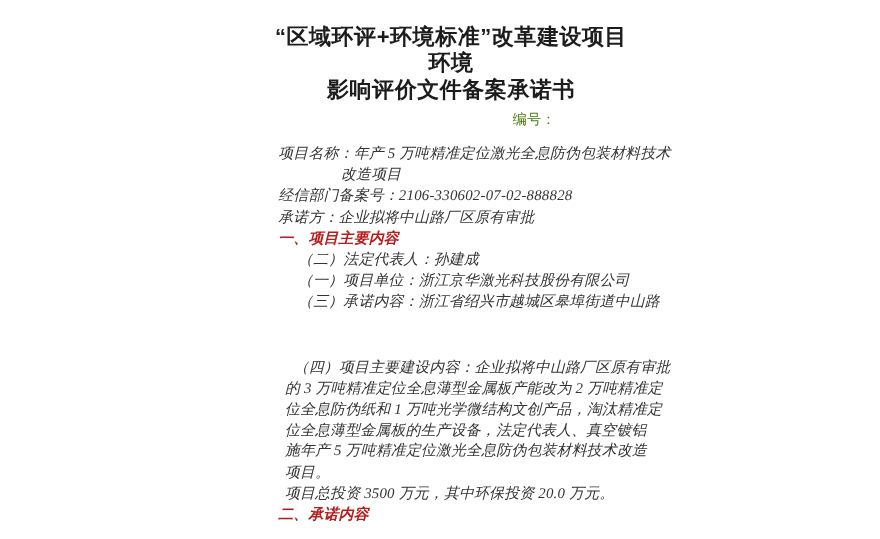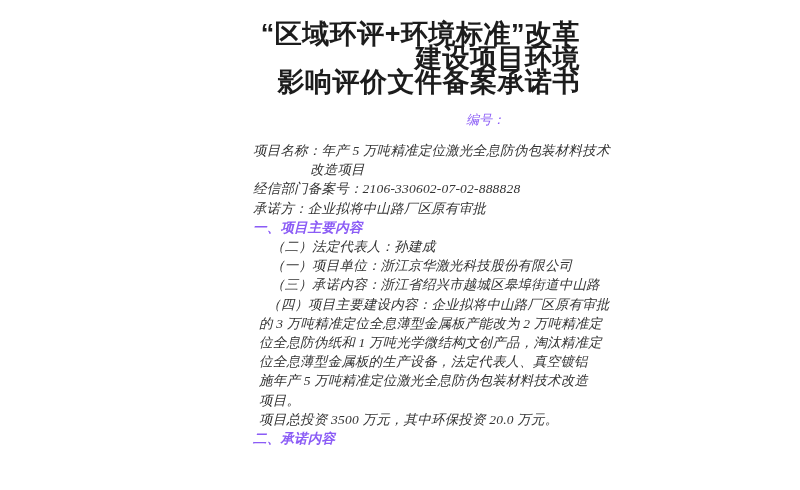--- a/index.html
+++ b/index.html
@@ -17,53 +17,52 @@
   }
   .page {
     position: absolute;
     left: 240px;
     top: 0;
     width: 400px;
   }
   .doc-title {
     margin-top: 22px;
     width: 340px;
-    text-align: right;
+    text-align: center;
     font-family: "Liberation Sans", sans-serif;
     font-weight: bold;
-    font-size: 27px;
+    font-size: 20px;
     line-height: 24px;
     color: #1c1c1c;
     letter-spacing: 0.5px;
   }
   .serial-row {
-    margin-top: 17px;
+    margin-top: 6px;
     padding-left: 226px;
     font-size: 13px;
     line-height: 18px;
-    color: #8b5cf6;
-    font-style: italic;
+    color: #4d7c0f;
   }
   .doc-body {
     margin-top: 12px;
     font-size: 13.5px;
     line-height: 19.2px;
     color: #333333;
     letter-spacing: 0.2px;
   }
   .doc-body div {
     white-space: nowrap;
     font-style: italic;
   }
   .ind-field  { padding-left: 13px; }   
   .ind-wrap2  { padding-left: 70px; }   
-  .ind-h1     { padding-left: 13px; font-weight: bold; color: #8b5cf6;
+  .ind-h1     { padding-left: 13px; font-weight: bold; color: #b91c1c;
                 font-family: "Liberation Sans", sans-serif; }  
   .ind-paren  { padding-left: 31px; }   
-  .ind-paren4 { padding-left: 27px; }   
+  .ind-paren4 { padding-left: 27px; margin-top: 40px; }   
   .ind-cont   { padding-left: 19px; }   
   .ind-89     { padding-left: 22px; } 
 </style>
 </head>
 <body>
 
 <div class="page">
 
   <div class="doc-title">
     <div>“区域环评+环境标准”改革建设项目环境</div>

